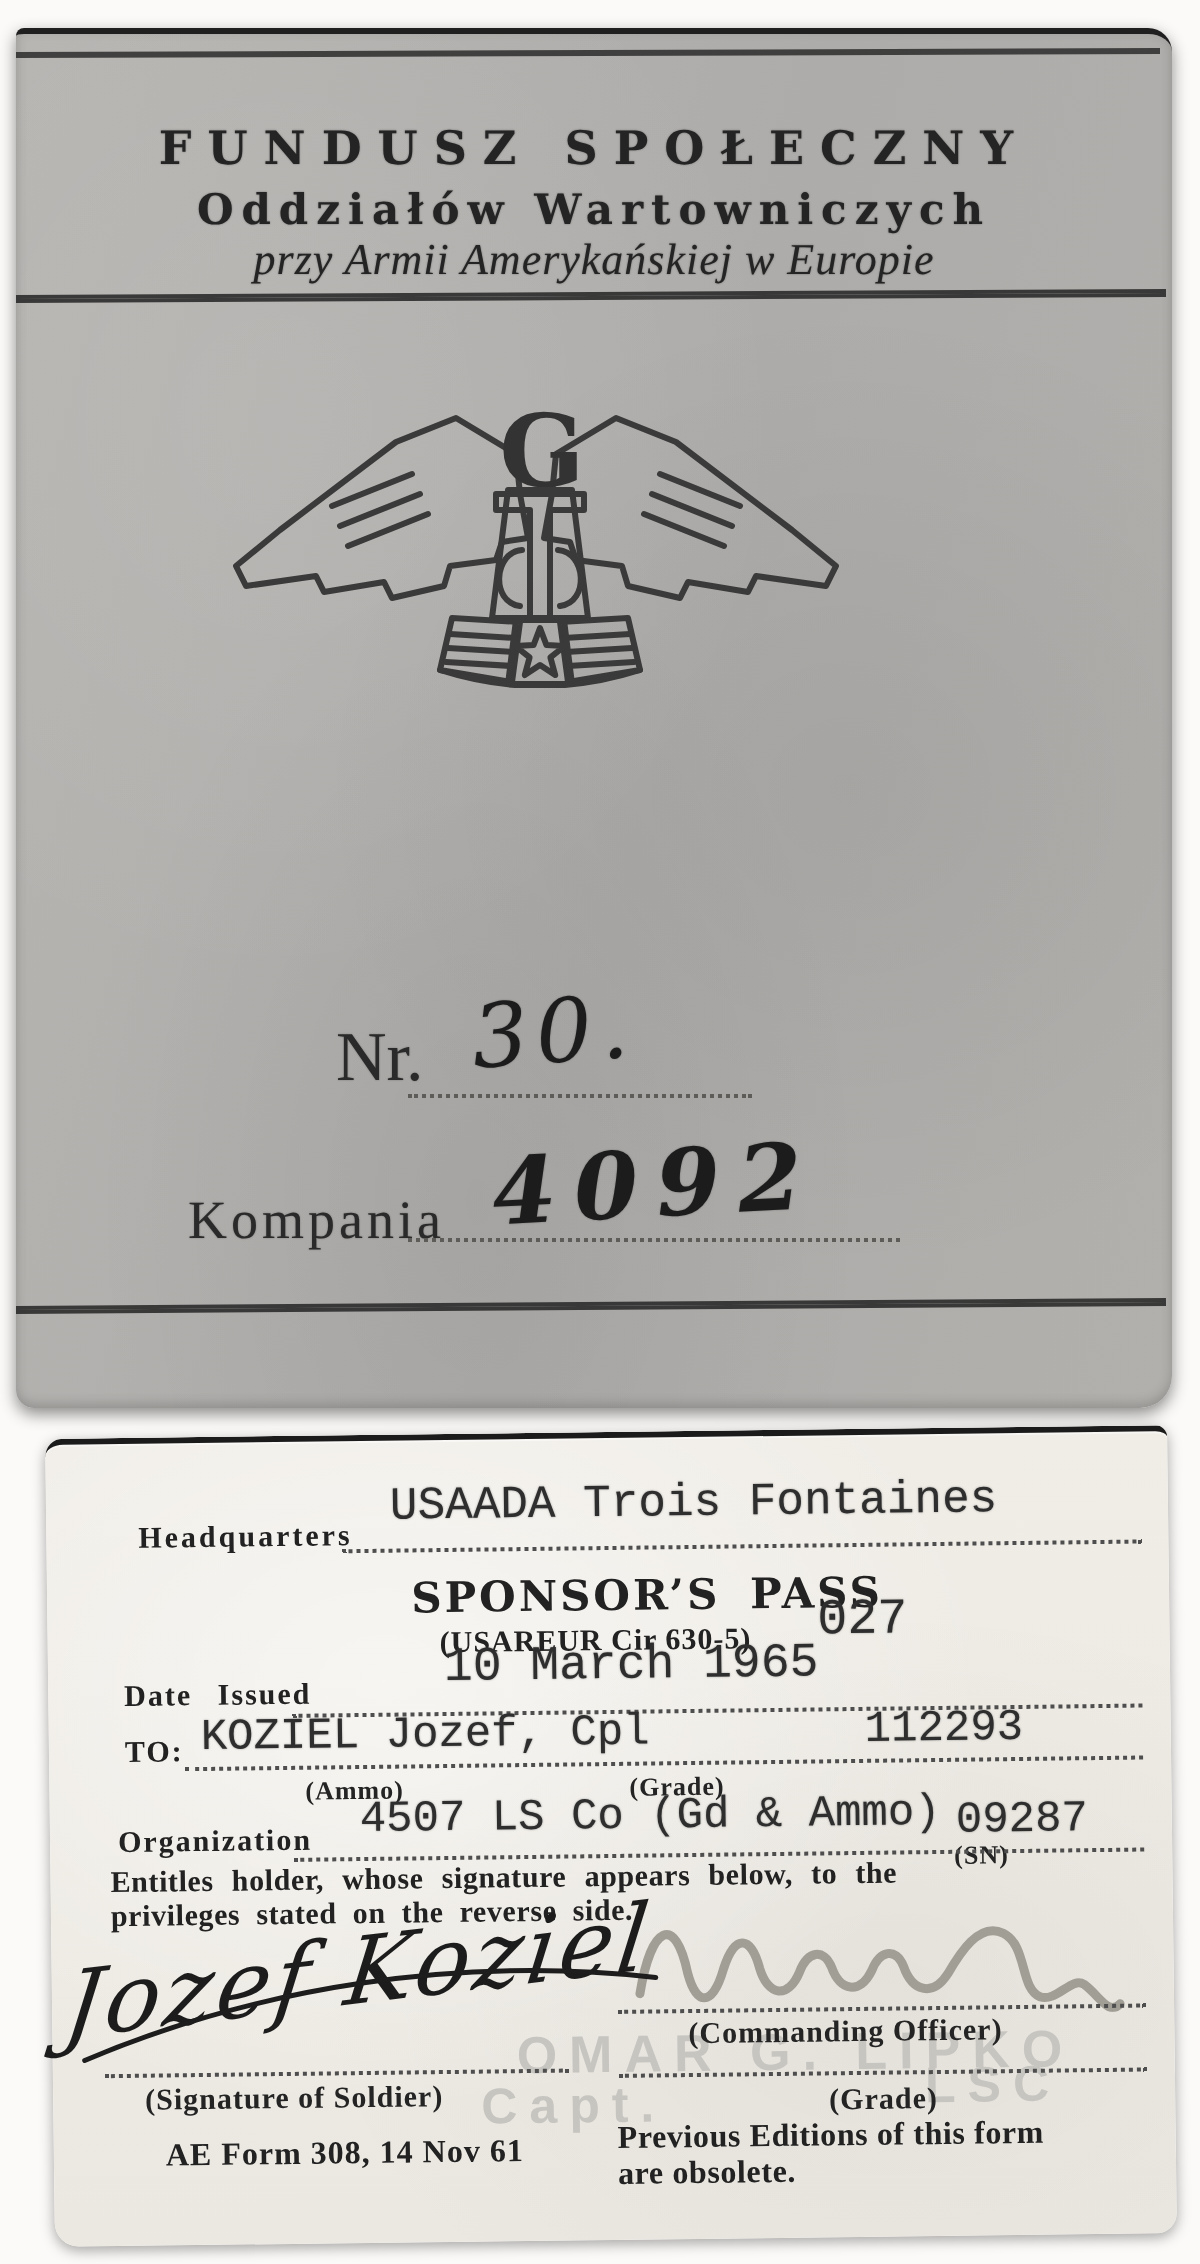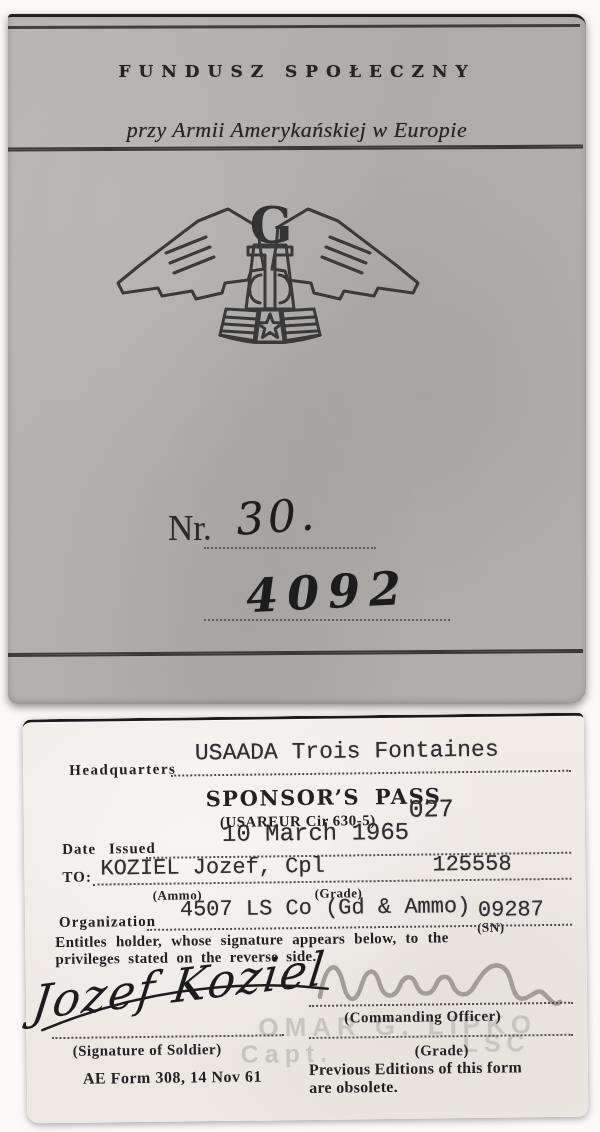--- a/index.html
+++ b/index.html
@@ -20,21 +20,21 @@
       radial-gradient(ellipse at 22% 28%, rgba(255,255,255,.07), transparent 42%),
       radial-gradient(ellipse at 72% 55%, rgba(0,0,0,.05), transparent 46%),
       radial-gradient(ellipse at 40% 85%, rgba(0,0,0,.05), transparent 40%),
       linear-gradient(104deg,#b7b5b2, #aeacaa 55%, #b2b0ad);
     border-radius:4px 12px 16px 9px;
     border-top:3px solid #1f1f1f;
     box-shadow:0 3px 8px rgba(0,0,0,.45), inset 0 -2px 6px rgba(0,0,0,.18);
   }
   .booklet::before{content:"";position:absolute;left:0;right:6px;top:8px;height:3px;background:#2c2c2c;transform:rotate(-.2deg);opacity:.85;}
   .b-head{position:absolute;left:0;width:100%;text-align:center;color:var(--ink);text-shadow:0 0 1px rgba(0,0,0,.4);}
-  .b-h1{top:44px;font-family:"DejaVu Serif",serif;font-weight:bold;font-size:17px;letter-spacing:8px;}
+  .b-h1{top:44px;font-family:"DejaVu Serif",serif;font-weight:bold;font-size:23px;letter-spacing:8px;}
   .b-h2{top:75px;font-family:"DejaVu Serif",serif;font-weight:bold;font-size:21px;letter-spacing:4px;}
   .b-h3{top:100px;font-size:22px;letter-spacing:.5px;font-style:italic;}
   .dbl{position:absolute;height:3px;border-top:2px solid #2f2f2f;border-bottom:2px solid #2f2f2f;opacity:.92;}
   .rule-top{left:0;right:3px;top:129px;transform:rotate(-.3deg);}
   .rule-bottom{left:0;right:3px;top:634px;transform:rotate(-.4deg);}
   .emblem{position:absolute;left:100px;top:172px;}
   .emblem path,.emblem polygon{stroke:#3a3a3a;stroke-width:3;fill:none;stroke-linejoin:round;stroke-linecap:round;}
   .emblem text{fill:#333;stroke:none;font-family:"DejaVu Serif",serif;font-weight:bold;}
   .b-title{position:absolute;left:0;width:100%;text-align:center;color:#272727;
     font-family:"DejaVu Serif",serif;font-size:40px;letter-spacing:11px;text-shadow:0 0 1px rgba(0,0,0,.35);}
@@ -66,20 +66,21 @@
   .co-sig-svg path{stroke:#a09e95;stroke-width:4.5;fill:none;stroke-linecap:round;}
   .flourish path{stroke:#1d1d1d;stroke-width:2.5;fill:none;stroke-linecap:round;}
 </style>
 </head>
 <body>
 
 <div class="stage">
 
   <div class="booklet">
     <div class="b-head b-h1">FUNDUSZ SPOŁECZNY</div>
+    <div class="b-head b-h2">Oddziałów Wartowniczych</div>
     <div class="b-head b-h3">przy Armii Amerykańskiej w Europie</div>
 
     <div class="dbl rule-top"></div>
 
     <svg class="emblem" width="330" height="155" viewBox="0 0 330 155">
 
       <path d="M150,38 L120,20 L90,32 L32,76 L10,94 L15,104 L50,99 L54,107 L84,102 L88,110 L114,104 L117,94 L140,91 L143,82 L156,80 L152,58 Z"></path>
       <path d="M58,64 L98,48 M62,74 L102,58 M66,84 L106,68"></path>
 
       <path d="M170,38 L200,20 L230,32 L288,76 L310,94 L305,104 L270,99 L266,107 L236,102 L232,110 L206,104 L203,94 L180,91 L177,82 L164,80 L168,58 Z"></path>
@@ -99,20 +100,21 @@
       <path d="M150,121 L174,121 L178,153 L146,153 Z"></path>
       <polygon points="162,125 165.2,133.5 174.4,134 167.2,139.7 169.6,148.5 162,143.5 154.4,148.5 156.8,139.7 149.6,134 158.8,133.5"></polygon>
       <path d="M112,146 Q162,162 212,146"></path>
     </svg>
 
 
     <div class="b-label" style="left:160px;top:492px;font-size:35px;">Nr.</div>
     <div class="b-label hand" style="left:228px;top:474px;font-size:44px;transform:rotate(-4deg);letter-spacing:4px;">30.</div>
     <div class="dotted-g" style="left:196px;top:530px;width:172px;"></div>
 
+    <div class="b-label" style="left:86px;top:578px;font-size:27px;letter-spacing:2px;">Kompania</div>
     <div class="b-label hand" style="left:238px;top:548px;font-size:46px;letter-spacing:9px;transform:rotate(-3deg);font-weight:bold;">4092</div>
     <div class="dotted-g" style="left:196px;top:602px;width:246px;"></div>
 
     <div class="dbl rule-bottom"></div>
   </div>
 
   <div class="pass">
 
     <div class="stamp" style="left:232px;top:293px;font-size:26px;">OMAR G. LIPKO</div>
     <div class="stamp" style="left:214px;top:320px;font-size:25px;">Capt.</div>
@@ -125,21 +127,21 @@
     <div class="p-label" style="left:150px;top:66px;width:300px;text-align:center;font-size:21px;letter-spacing:1.5px;word-spacing:6px;font-family:'DejaVu Serif',serif;">SPONSOR’S PASS</div>
     <div class="mono" style="left:385px;top:78px;font-size:25px;">027</div>
     <div class="p-label" style="left:196px;top:94px;font-size:15px;letter-spacing:.5px;">(USAREUR Cir 630-5)</div>
 
     <div class="mono" style="left:198px;top:101px;font-size:24px;">10 March 1965</div>
     <div class="p-label" style="left:38px;top:119px;font-size:15px;word-spacing:8px;">Date Issued</div>
     <div class="dotted" style="left:122px;top:136px;width:425px;"></div>
 
     <div class="p-label" style="left:38px;top:147px;font-size:15px;">TO:</div>
     <div class="mono" style="left:76px;top:135px;font-size:22px;">KOZIEL Jozef, Cpl</div>
-    <div class="mono" style="left:408px;top:135px;font-size:22px;">125558</div>
+    <div class="mono" style="left:408px;top:135px;font-size:22px;">112293</div>
     <div class="dotted" style="left:68px;top:162px;width:479px;"></div>
 
     <div class="caption" style="left:128px;top:167px;">(Ammo)</div>
     <div class="caption" style="left:290px;top:167px;">(Grade)</div>
     <div class="caption" style="left:452px;top:167px;margin-top:36px;">(SN)</div>
 
     <div class="mono" style="left:155px;top:177px;font-size:22px;">4507 LS Co (Gd &amp; Ammo)</div>
     <div class="mono" style="left:453px;top:181px;font-size:22px;">09287</div>
     <div class="p-label" style="left:34px;top:192px;font-size:15px;">Organization</div>
     <div class="dotted" style="left:122px;top:208px;width:425px;"></div>

